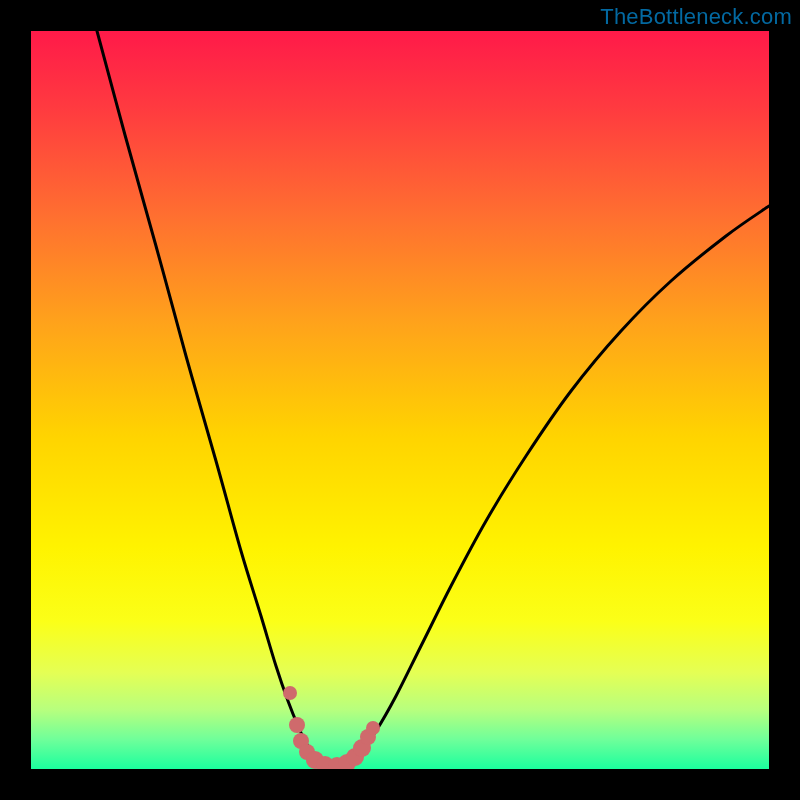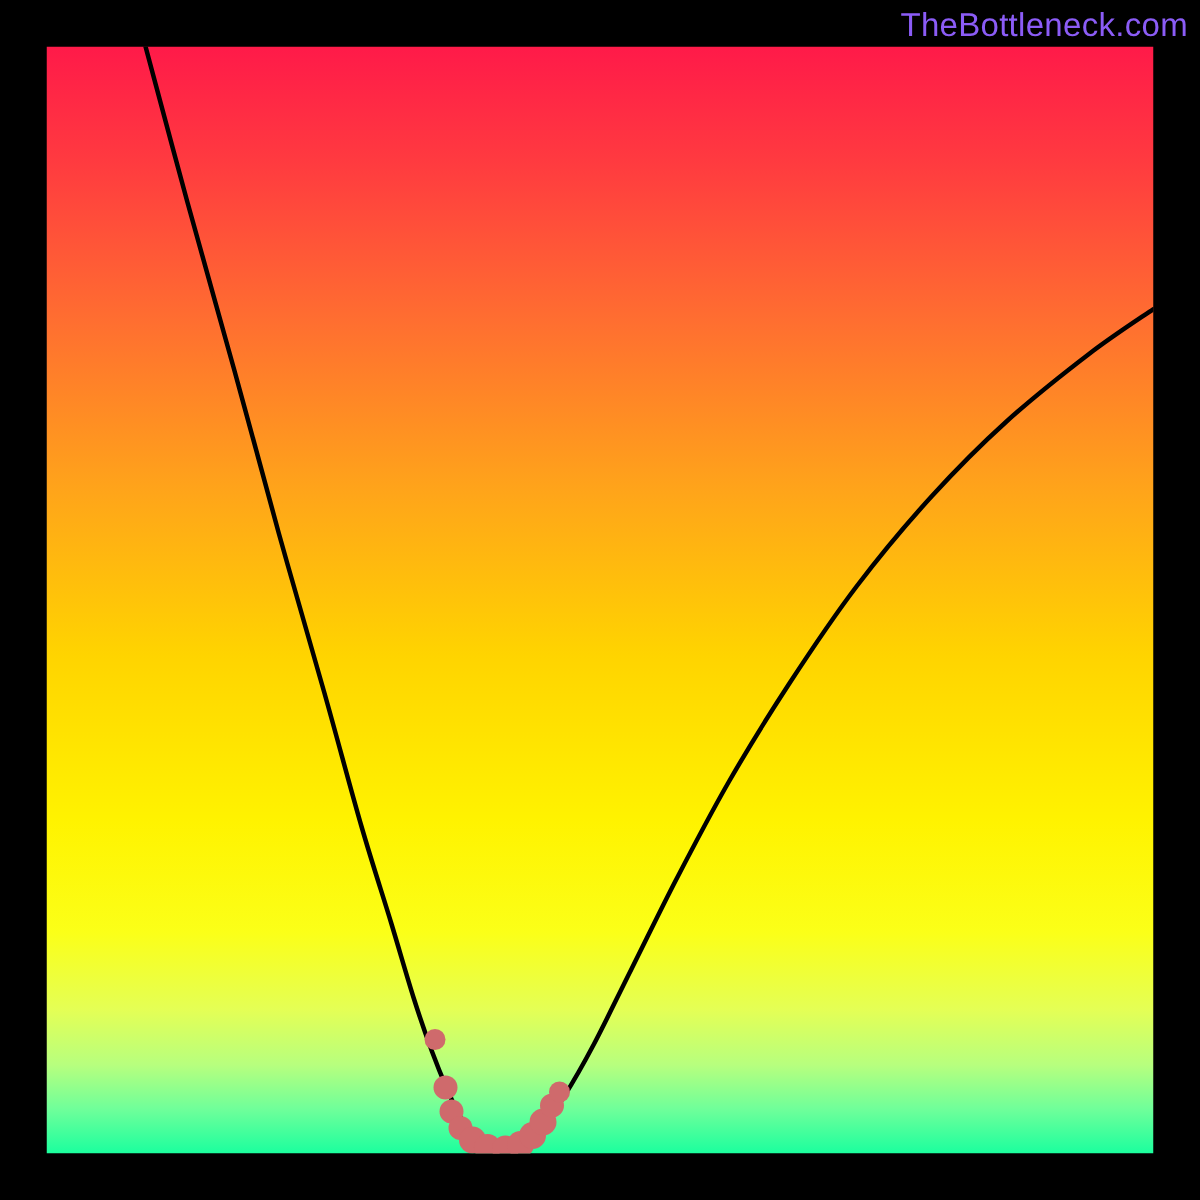--- a/index.html
+++ b/index.html
@@ -21,21 +21,21 @@
   }
   .gradient {
     position: absolute;
     left: 0; top: 0;
     width: 100%; height: 100%;
   }
   .watermark {
     position: absolute;
     top: 4px;
     right: 8px;
-    color: #8b5cf6;
+    color: #0369a1;
     font-size: 22px;
     font-weight: 500;
     letter-spacing: 0.2px;
     user-select: none;
   }
   svg.curve {
     position: absolute;
     left: 0; top: 0;
     width: 100%; height: 100%;
     overflow: visible;

